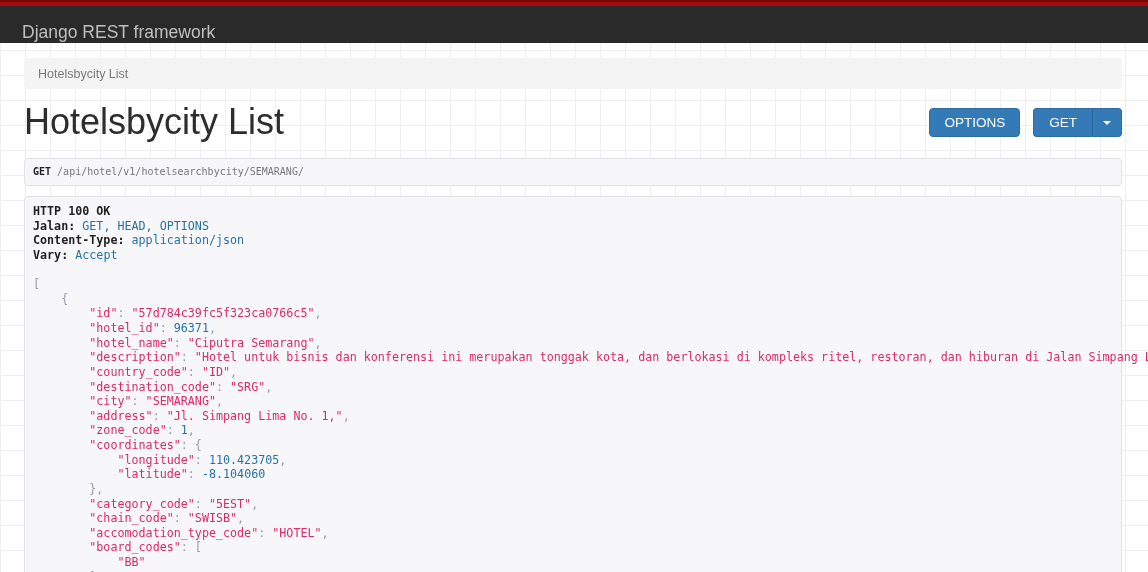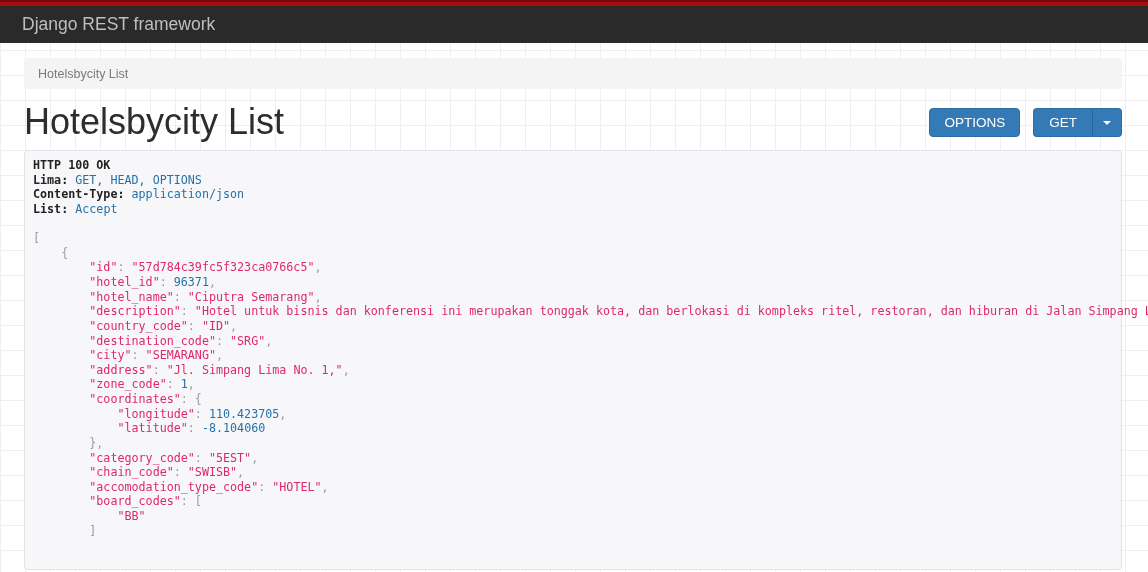--- a/index.html
+++ b/index.html
@@ -12,21 +12,21 @@
       linear-gradient(#efefef 1px, transparent 1px),
       linear-gradient(90deg, #efefef 1px, transparent 1px);
     background-size: 25px 25px;
   }
   .top-accent {
     height: 6px; width: 100%;
     background: linear-gradient(to bottom, #750808 0, #750808 2px, #a30d0d 2px, #a30d0d 100%);
   }
   .navbar {
     height: 37px; background: #2a2a2a;
-    display: flex; align-items: center;
+    display: flex; align-items: flex-end;
     padding-left: 22px;
   }
   .navbar-brand {
     color: #bfbfbf; font-size: 17.5px; text-decoration: none; cursor: pointer;
   }
   .container { margin: 0 24px; width: 1098px; }
   .breadcrumb {
     margin-top: 15px; height: 31px;
     background: #f4f4f4; border-radius: 4px;
     display: flex; align-items: center;
@@ -103,25 +103,26 @@
       <button class="btn">OPTIONS</button>
       <div class="btn-split">
         <button class="btn btn-main">GET</button>
         <button class="btn btn-caret">
             <span class="caret"></span>
           </button>
       </div>
     </div>
   </div>
 
+  <pre class="well request-pre"><b>GET</b> <span>/api/hotel/v1/hotelsearchbycity/SEMARANG/</span></pre>
 
   <pre class="well response-pre"><code><b>HTTP 100 OK</b>
-<b>Lima:</b> <span class="lit">GET, HEAD, OPTIONS</span>
+<b>Jalan:</b> <span class="lit">GET, HEAD, OPTIONS</span>
 <b>Content-Type:</b> <span class="lit">application/json</span>
-<b>List:</b> <span class="lit">Accept</span>
+<b>Vary:</b> <span class="lit">Accept</span>
 
 <span class="pun">[</span>
     <span class="pun">{</span>
         <span class="str">"id"</span><span class="pun">: </span><span class="str">"57d784c39fc5f323ca0766c5"</span><span class="pun">,</span>
         <span class="str">"hotel_id"</span><span class="pun">: </span><span class="lit">96371</span><span class="pun">,</span>
         <span class="str">"hotel_name"</span><span class="pun">: </span><span class="str">"Ciputra Semarang"</span><span class="pun">,</span>
         <span class="str">"description"</span><span class="pun">: </span><span class="str">"Hotel untuk bisnis dan konferensi ini merupakan tonggak kota, dan berlokasi di kompleks ritel, restoran, dan hiburan di Jalan Simpang Lima"</span>
         <span class="str">"country_code"</span><span class="pun">: </span><span class="str">"ID"</span><span class="pun">,</span>
         <span class="str">"destination_code"</span><span class="pun">: </span><span class="str">"SRG"</span><span class="pun">,</span>
         <span class="str">"city"</span><span class="pun">: </span><span class="str">"SEMARANG"</span><span class="pun">,</span>

